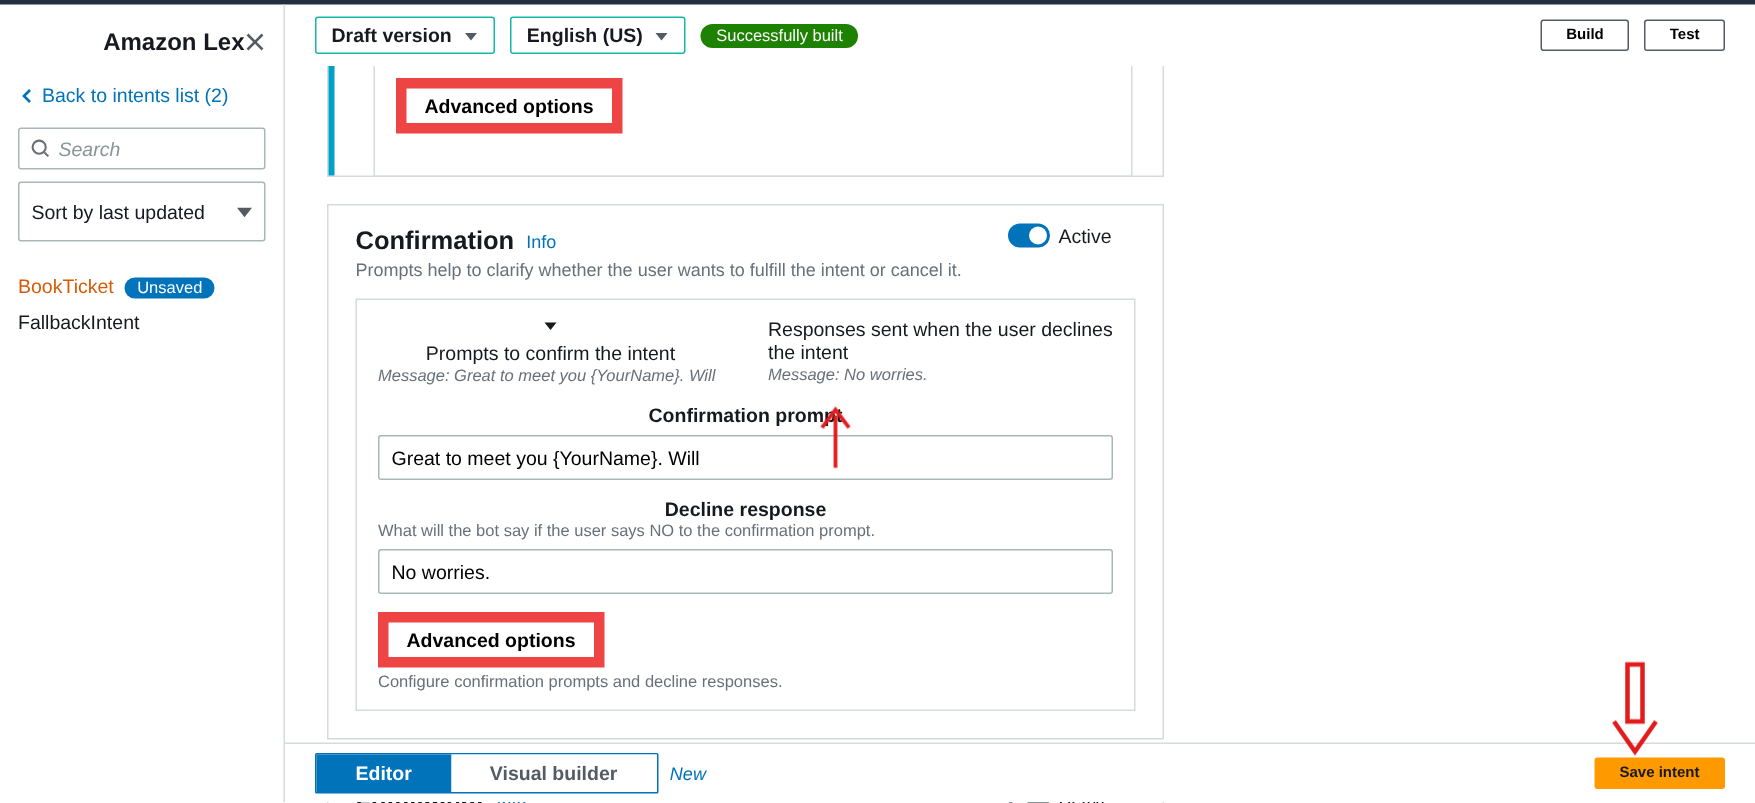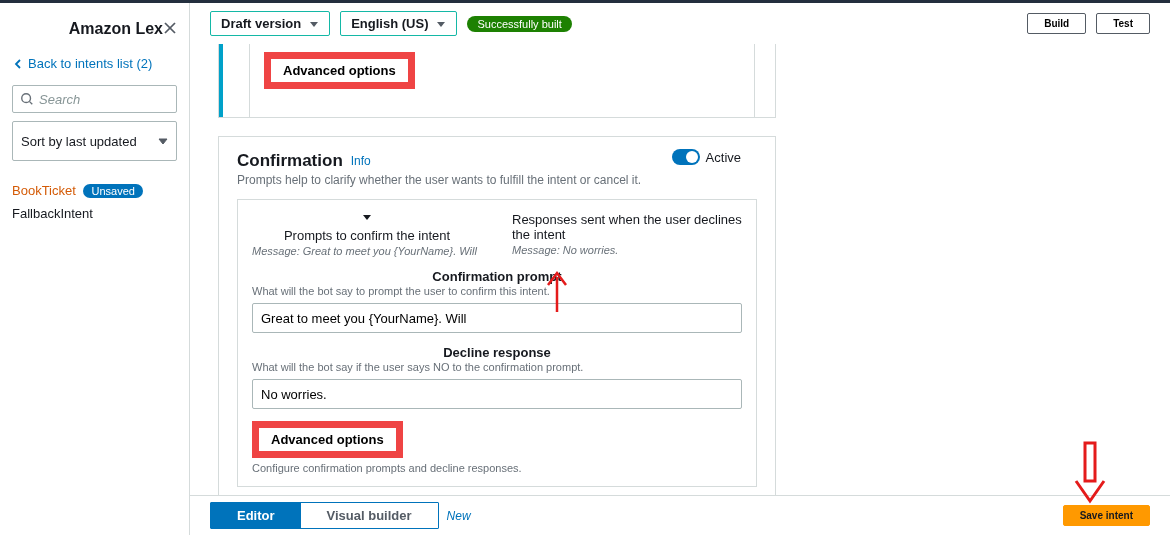--- a/index.html
+++ b/index.html
@@ -192,21 +192,20 @@
             </div>
             <div class="sub-col">
               <div class="sub-head">
                 <span>Responses sent when the user declines the intent</span>
               </div>
               <div class="sub-msg">Message: No worries.</div>
             </div>
           </div>
 
           <div class="field-label">Confirmation prompt</div>
-          <div class="field-help">What will the bot say to prompt the user to confirm this intent.</div>
           <input class="text-input" value="Great to meet you {YourName}. Will" style="">
 
           <div class="field-label">Decline response</div>
           <div class="field-help">What will the bot say if the user says NO to the confirmation prompt.</div>
           <input class="text-input" value="No worries." style="">
 
           <button class="adv-opt">Advanced options</button>
           <div class="adv-help">Configure confirmation prompts and decline responses.</div>
         </div>
       </div>

